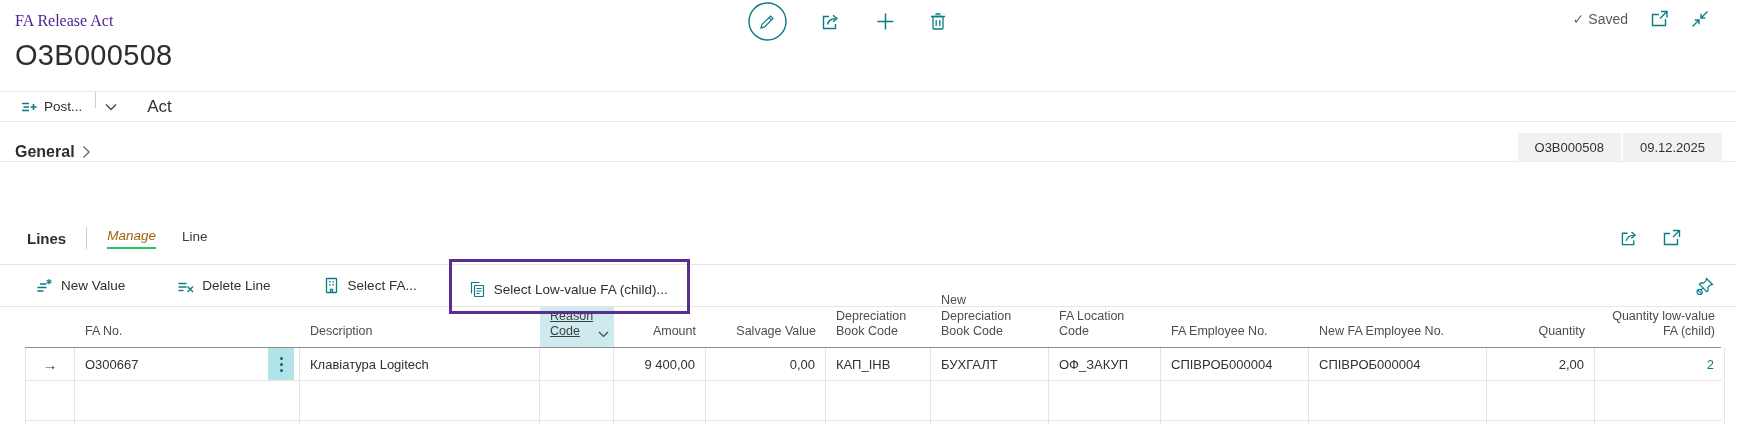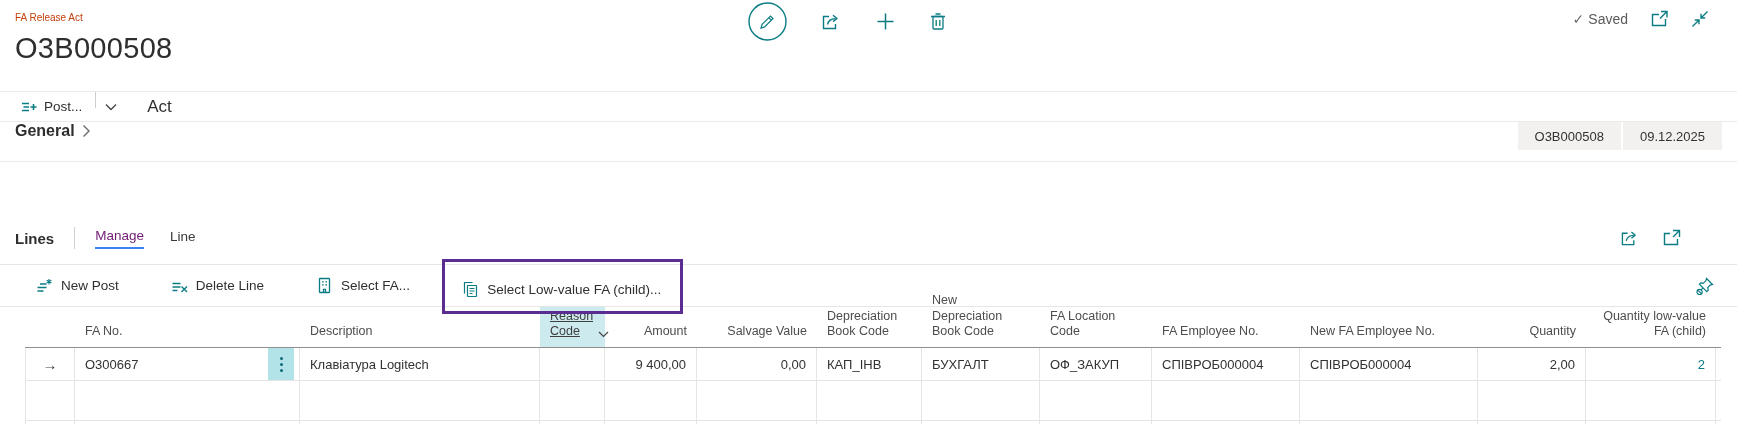--- a/index.html
+++ b/index.html
@@ -7,48 +7,48 @@
   body {
     width:1737px; height:424px; overflow:hidden; position:relative;
     background:#ffffff; color:#323232;
     font-family:"Liberation Sans", sans-serif; font-size:14px;
   }
   .teal { color:#0b7c84; }
   svg { display:block; }
 
   
   .top { height:92px; padding:12px 28px 0 15px; border-bottom:1px solid #eaeaea; position:relative; }
-  .breadcrumb { font-size:10px; color:#c2410c; }
+  .breadcrumb { font-size:16px; color:#4c1d95;font-family:Liberation Serif, serif; }
   .page-title { font-size:29px; font-weight:300; color:#2e2e2e; margin-top:9px; letter-spacing:.3px; }
   .center-icons { position:absolute; left:748px; top:1px; height:40px; display:flex; align-items:center; gap:34px; color:#0b7c84; }
   .icon-btn { background:none; border:none; padding:0; color:#0b7c84; cursor:pointer; display:flex; align-items:center; }
   .save-area { position:absolute; right:28px; top:10px; display:flex; align-items:center; gap:22px; }
   .saved { display:flex; align-items:center; gap:4px; color:#5a5a5a; font-size:14px; }
   .saved .check { font-size:14px; color:#6a6a6a; }
 
   
   .action-bar { height:30px; display:flex; padding-left:15px; border-bottom:1px solid #eaeaea; }
   .post-btn { display:flex; align-items:center; gap:7px; font-size:13.5px; color:#2f2f2f; background:none; border:none; cursor:pointer; }
   .vdiv { width:1px; height:16px; background:#cfcfcf; margin:0 7px; }
   .chev-btn { background:none; border:none; padding:0 2px; color:#444; cursor:pointer; }
   .act-item { margin-left:22px; font-size:17px; color:#2f2f2f; background:none; border:none; cursor:pointer; }
 
   
-  .general-row { height:40px; display:flex; align-items:flex-start; justify-content:space-between; padding:0 15px; border-bottom:1px solid #eaeaea; }
+  .general-row { height:40px; display:flex; align-items:flex-end; justify-content:space-between; padding:0 15px; border-bottom:1px solid #eaeaea; }
   .general-left { display:flex; align-items:center; gap:7px; cursor:pointer; }
   .general-label { font-size:16px; font-weight:700; color:#2e2e2e; }
   .general-values { display:flex; gap:2px; }
   .field-box { background:#f2f1f0; height:28px; display:flex; align-items:center; padding:0 17px; font-size:13px; color:#333; }
 
   
   .lines-header { margin-top:50px; height:52px; display:flex; align-items:center; padding:0 56px 0 15px; }
-  .lines-label { font-size:15px; font-weight:700; color:#2e2e2e; }
+  .lines-label { font-size:15px; font-weight:700; color:#2e2e2e;margin-left:12px; }
   .lines-vdiv { width:1px; height:22px; background:#d0d0d0; margin:0 20px; }
   .tab { font-size:13.5px; color:#3a3a3a; background:none; border:none; padding:0 0 4px 0; margin-right:26px; cursor:pointer; }
-  .tab.active { color:#701a75; border-bottom:2px solid #3b82f6; }
+  .tab.active { color:#a16207; border-bottom:2px solid #22c55e;font-style:italic; }
   .lines-header .spacer { flex:1; }
   .lines-header-icons { display:flex; gap:22px; color:#0b7c84; }
 
   .toolbar { height:43px; border-top:1px solid #e6e6e6; border-bottom:1px solid #e6e6e6; display:flex; align-items:center; padding:0 22px 0 30px; gap:40px; }
   .tool-btn { display:flex; align-items:center; gap:8px; font-size:13.5px; color:#2f2f2f; background:none; border:none; cursor:pointer; white-space:nowrap; }
   .tool-btn .t-icon { color:#0b7c84; }
   .annotated { position:relative;margin-top:8px; }
   .annotation-box { position:absolute; left:-14px; right:-16px; top:-21px; bottom:-15px; border:3px solid #5b2d91; pointer-events:none; z-index:4; }
   .toolbar .spacer { flex:1; }
 
@@ -69,21 +69,21 @@
   .td-fa { padding-right:5px; }
   .ellipsis-box { margin-left:auto; width:26px; height:100%; background:#b2e3e8; display:flex; flex-direction:column; align-items:center; justify-content:center; gap:3px; border:none; cursor:pointer; padding:0; }
   .ellipsis-box i { width:3px; height:3px; border-radius:50%; background:#0f6a72; }
   .drill-link { color:#0b7c84; cursor:pointer; text-decoration:none; }
   .empty-row .td { height:39px; }
   .partial-row { border-bottom:none; }
   .partial-row .td { height:7px; }
 
   
   .c0{width:50px;flex:none}.c1{width:225px;flex:none}.c2{width:240px;flex:none}
-  .c3{width:65px;flex:none}.c4{width:92px;flex:none}.c5{width:120px;flex:none}
+  .c3{width:74px;flex:none}.c4{width:92px;flex:none}.c5{width:120px;flex:none}
   .c6{width:105px;flex:none}.c7{width:118px;flex:none}.c8{width:112px;flex:none}
   .c9{width:148px;flex:none}.c10{width:178px;flex:none}.c11{width:108px;flex:none}
   .c12{width:130px;flex:none}
 </style>
 </head>
 <body>
 
 <div class="top">
   <div class="breadcrumb">FA Release Act</div>
   <div class="page-title">O3B000508</div>
@@ -213,21 +213,21 @@
 </div>
 
 <div class="toolbar">
   <button class="tool-btn">
     <span class="t-icon">
       <svg width="17" height="16" viewBox="0 0 17 16" fill="none" stroke="currentColor" stroke-width="1.4">
         <path d="M1.5 9.5h9M1.5 13h6M4 6h6.5"></path>
         <path d="M13 1v5.4M10.6 2.3l4.8 2.8M15.4 2.3l-4.8 2.8" stroke-width="1.1"></path>
       </svg>
     </span>
-    <span>New Post</span>
+    <span>New Value</span>
   </button>
   <button class="tool-btn">
     <span class="t-icon">
       <svg width="17" height="16" viewBox="0 0 17 16" fill="none" stroke="currentColor" stroke-width="1.4">
         <path d="M1.5 5.5h8M1.5 9h8M1.5 12.5h5"></path>
         <path d="M10.5 8.5l5.5 5.5M16 8.5l-5.5 5.5"></path>
       </svg>
     </span>
     <span>Delete Line</span>
   </button>

